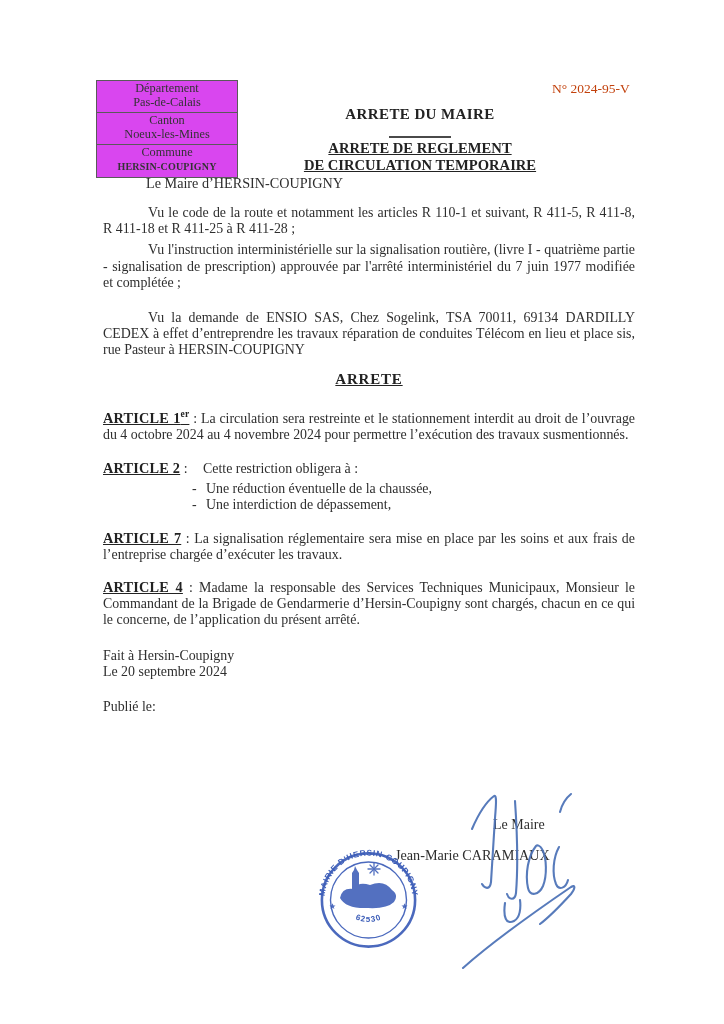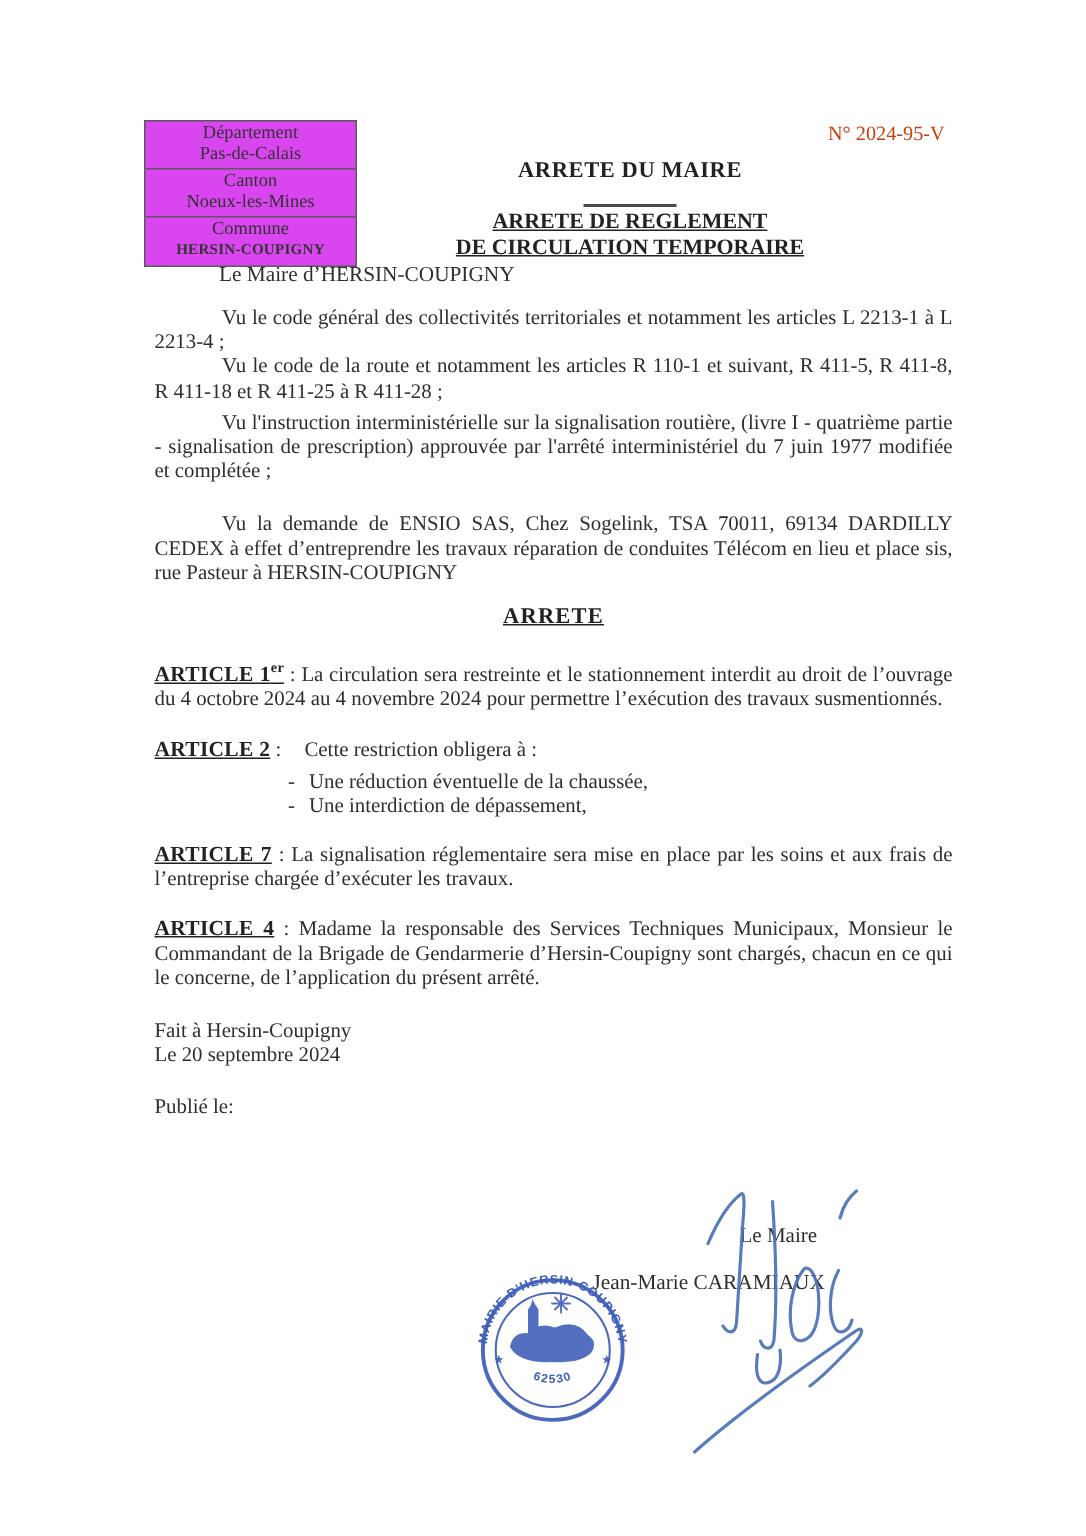--- a/index.html
+++ b/index.html
@@ -99,21 +99,20 @@
     <div class="main-title">ARRETE DU MAIRE</div>
     <div class="title-rule"></div>
   </div>
   <div class="subtitle-wrap">
     <div>ARRETE DE REGLEMENT</div>
     <div>DE CIRCULATION TEMPORAIRE</div>
   </div>
   <div class="opening">Le Maire d’HERSIN-COUPIGNY</div>
 
   <div class="bodytext">
-    <p class="ind">Vu le code général des collectivités territoriales et notamment les articles L 2213-1 à L 2213-4 ;</p>
     <p class="ind">Vu le code de la route et notamment les articles R 110-1 et suivant, R 411-5, R 411-8, R 411-18 et R 411-25 à R 411-28 ;</p>
     <p class="ind mt5">Vu l'instruction interministérielle sur la signalisation routière, (livre I - quatrième partie - signalisation de prescription) approuvée par l'arrêté interministériel du 7 juin 1977 modifiée et complétée ;</p>
     <p class="ind mt19">Vu la demande de ENSIO SAS, Chez Sogelink, TSA 70011, 69134 DARDILLY CEDEX à effet d’entreprendre les travaux réparation de conduites Télécom en lieu et place sis, rue Pasteur à HERSIN-COUPIGNY</p>
 
     <p class="arrete">ARRETE</p>
 
     <p class="mt19"><span class="alabel"><span>ARTICLE 1</span><sup>er</sup></span><span> : </span><span>La circulation sera restreinte et le stationnement interdit au droit de l’ouvrage du 4 octobre 2024 au 4 novembre 2024 pour permettre l’exécution des travaux susmentionnés.</span></p>
 
     <p class="mt17 left"><span class="alabel">ARTICLE 2</span><span> : </span><span class="a2intro">Cette restriction obligera à :</span></p>
     <p class="bullet mt4"><span class="dash">-</span><span>Une réduction éventuelle de la chaussée,</span></p>

